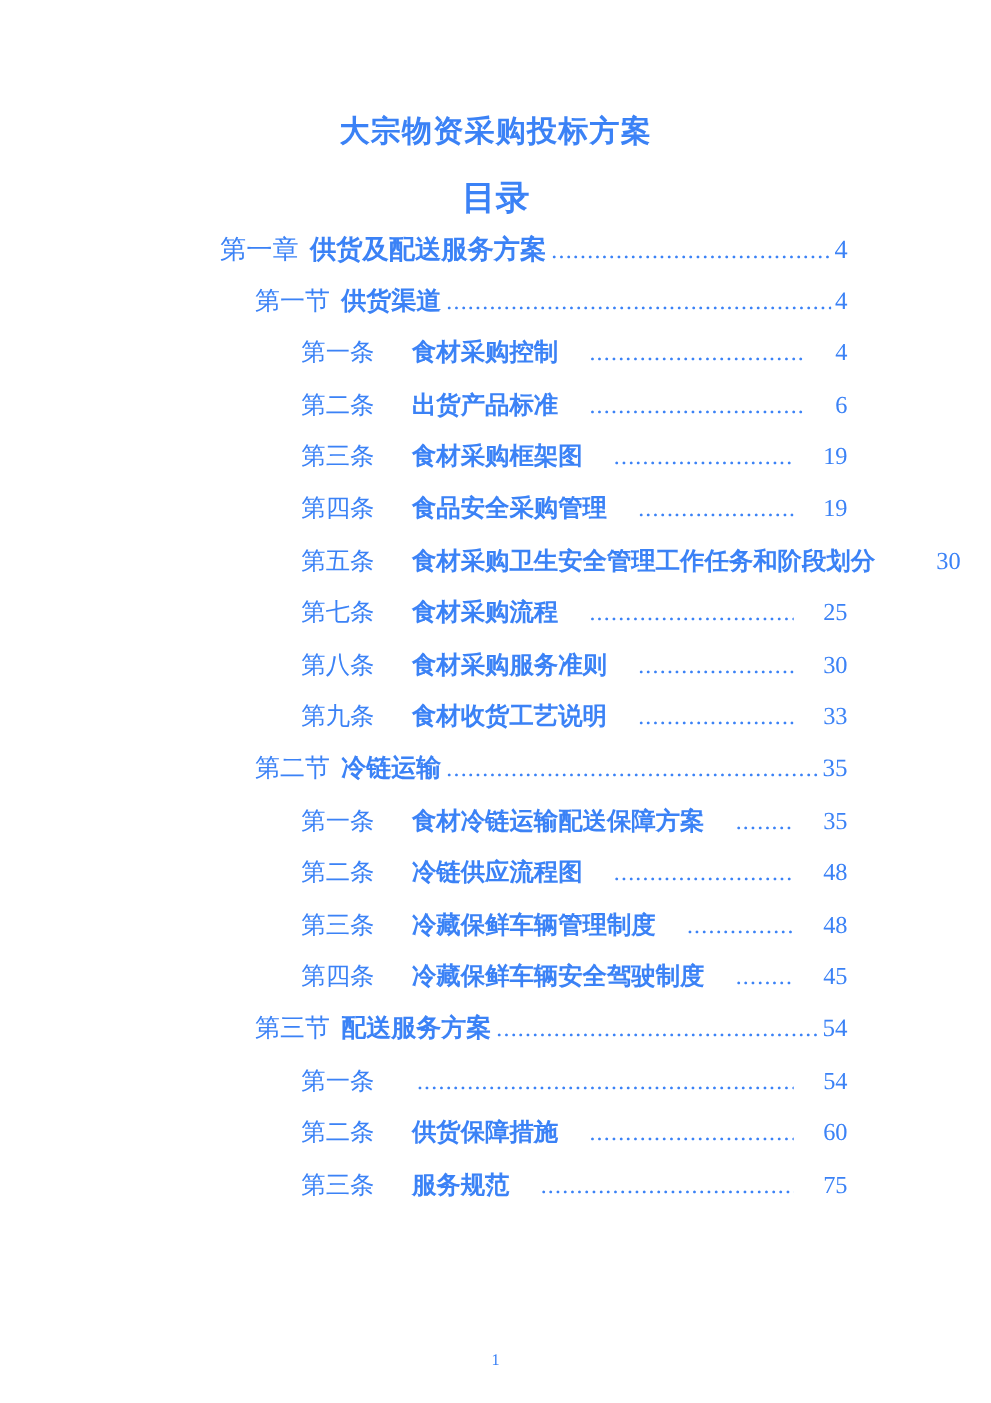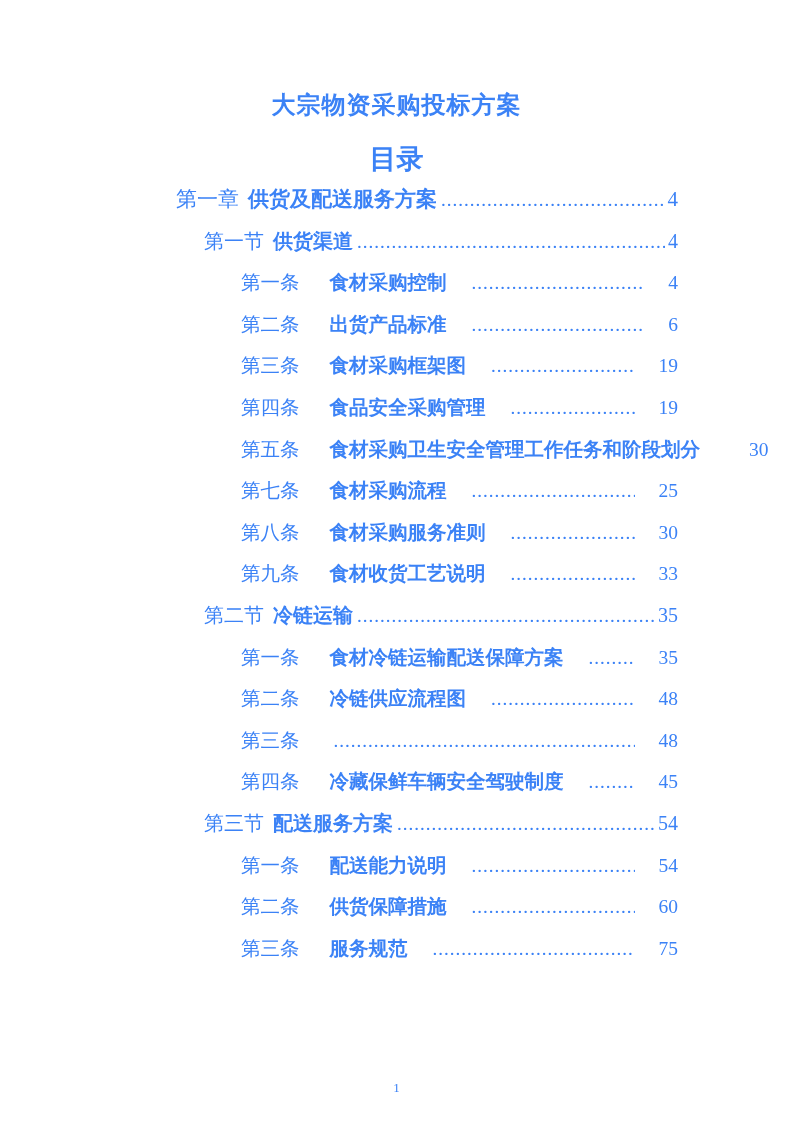--- a/index.html
+++ b/index.html
@@ -157,38 +157,38 @@
         <span class="pagenum">35</span>
       </div>
       <div class="toc-row lvl3">
         <span class="prefix">第二条</span>
         <span class="heading">冷链供应流程图</span>
         <span class="leader"></span>
         <span class="pagenum">48</span>
       </div>
       <div class="toc-row lvl3">
         <span class="prefix">第三条</span>
+        <span class="heading">冷藏保鲜车辆管理制度</span>
         <span class="leader"></span>
         <span class="pagenum">48</span>
       </div>
       <div class="toc-row lvl3">
         <span class="prefix">第四条</span>
         <span class="heading">冷藏保鲜车辆安全驾驶制度</span>
         <span class="leader"></span>
         <span class="pagenum">45</span>
       </div>
       <div class="toc-row lvl2">
         <span class="prefix">第三节</span>
         <span class="heading">配送服务方案</span>
         <span class="leader"></span>
         <span class="pagenum">54</span>
       </div>
       <div class="toc-row lvl3">
         <span class="prefix">第一条</span>
-        <span class="heading">配送能力说明</span>
         <span class="leader"></span>
         <span class="pagenum">54</span>
       </div>
       <div class="toc-row lvl3">
         <span class="prefix">第二条</span>
         <span class="heading">供货保障措施</span>
         <span class="leader"></span>
         <span class="pagenum">60</span>
       </div>
       <div class="toc-row lvl3">

